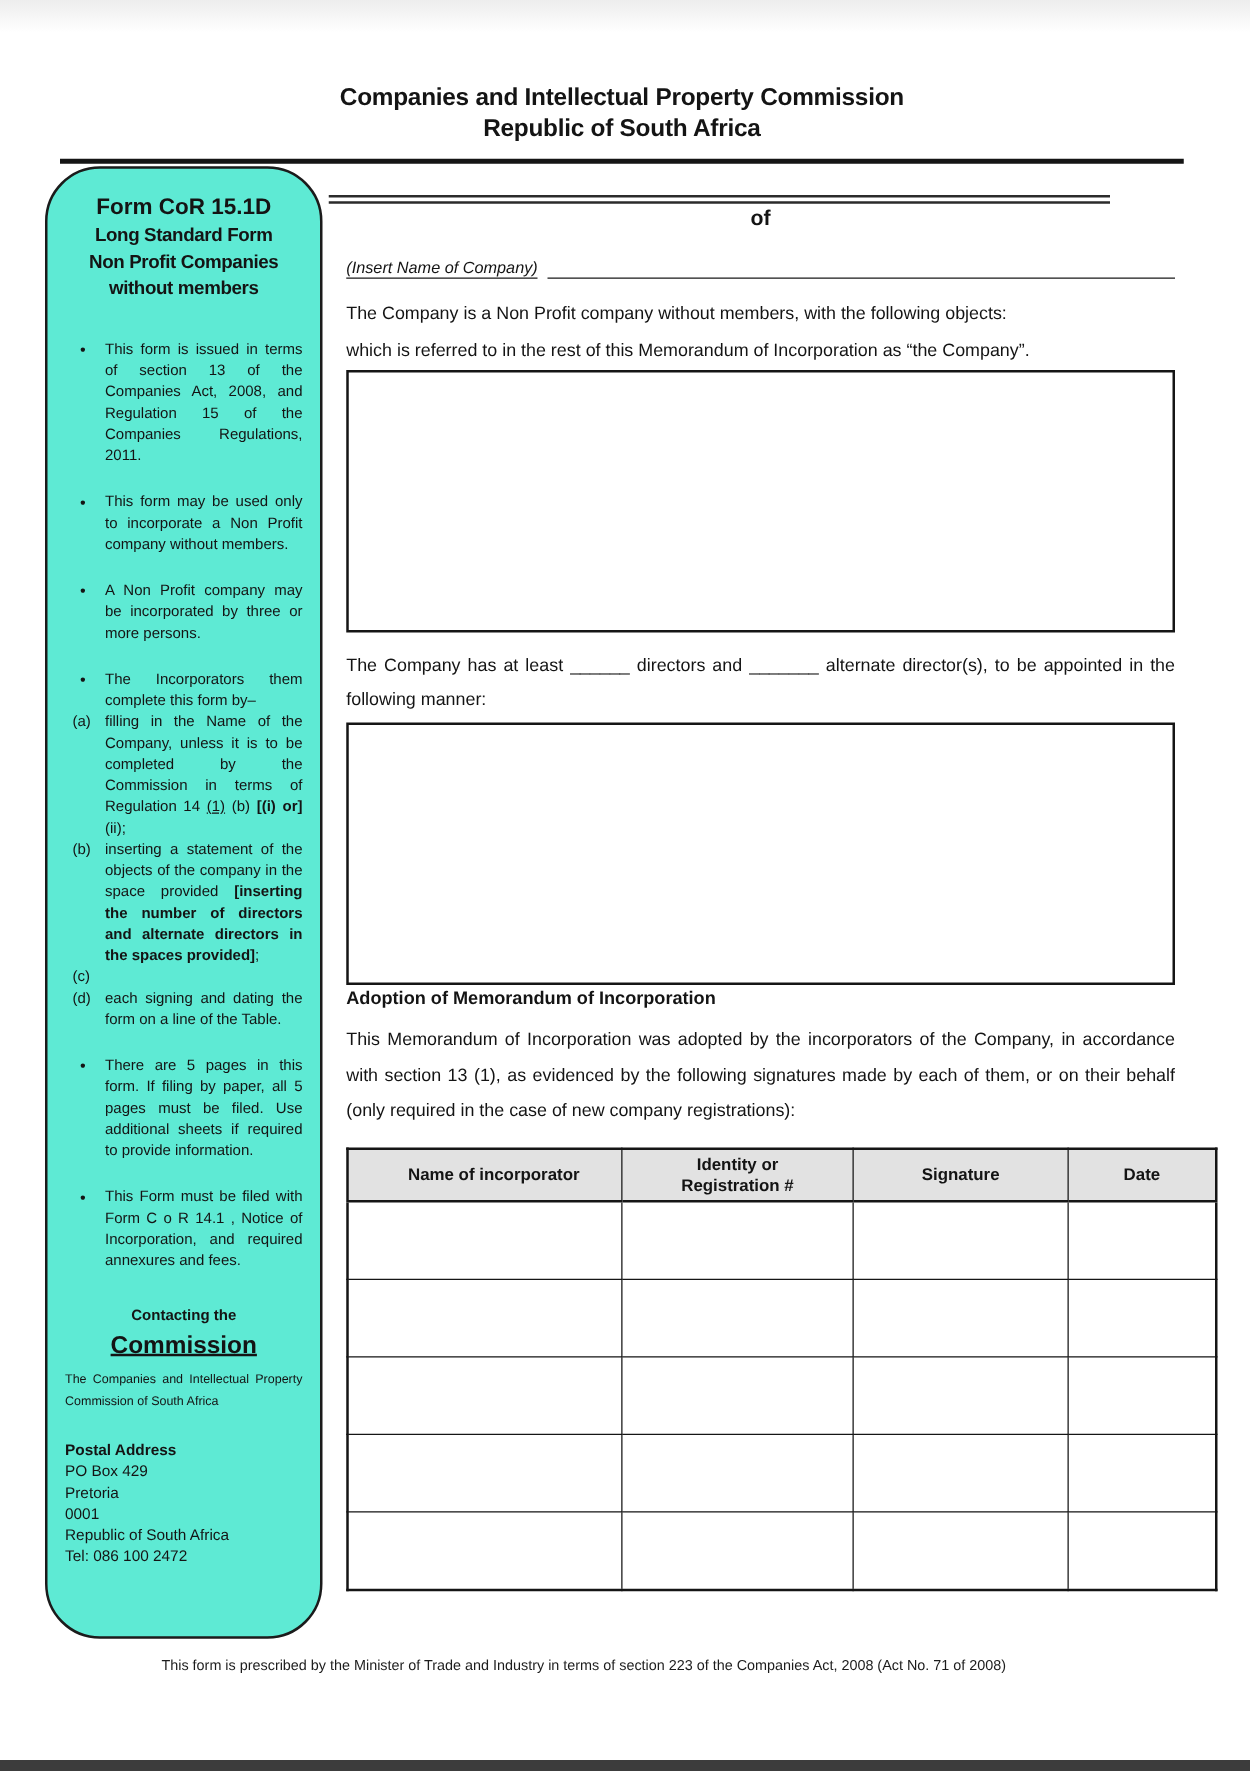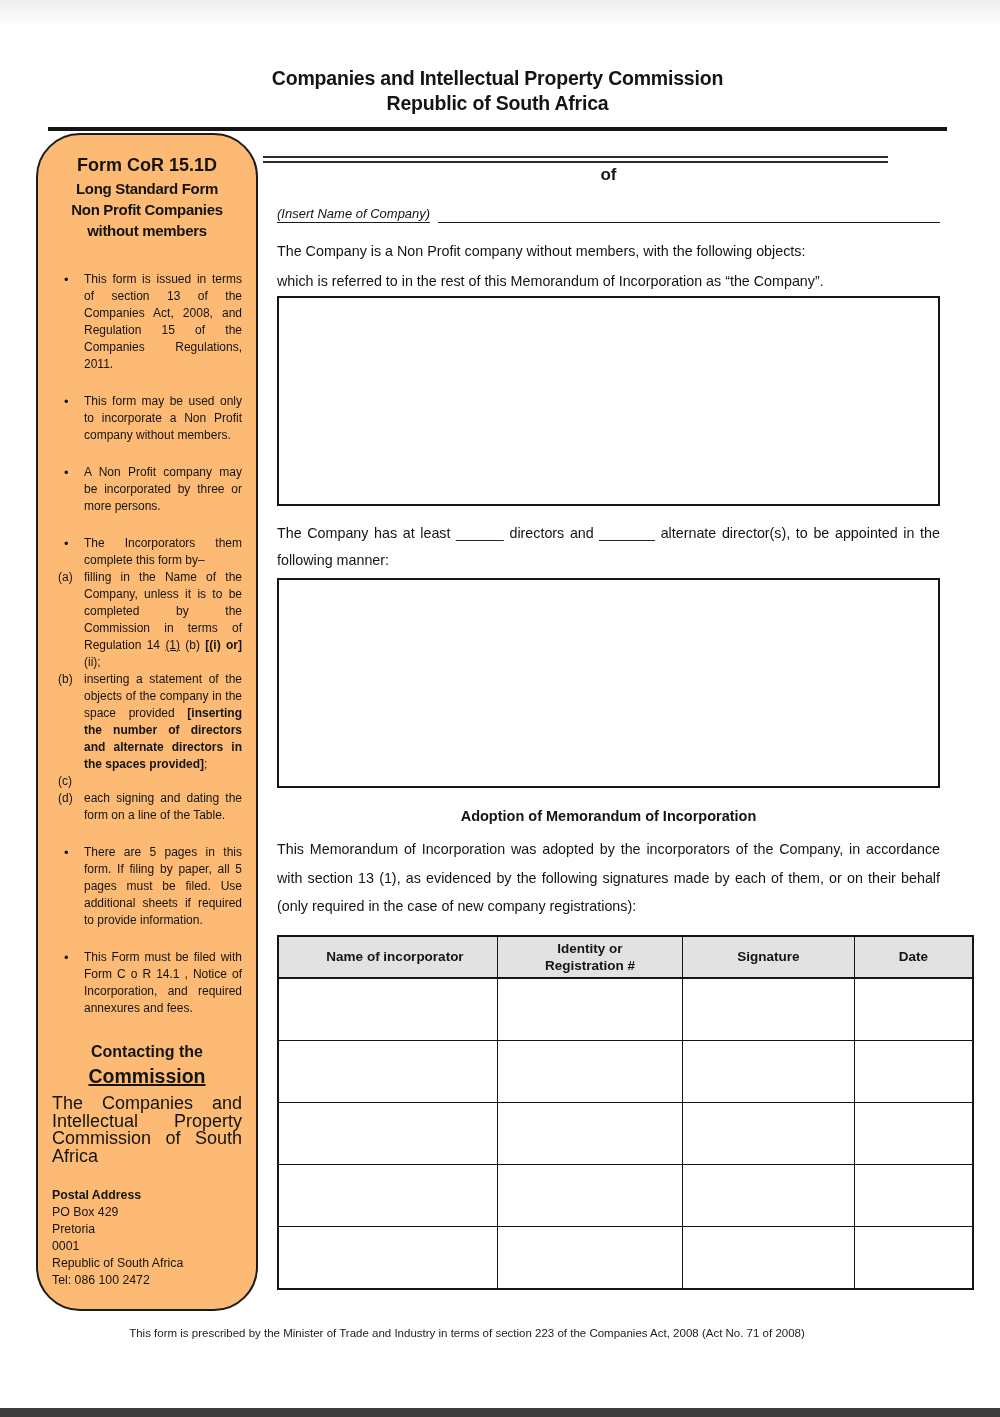--- a/index.html
+++ b/index.html
@@ -7,58 +7,58 @@
         font-family:Liberation Sans, sans-serif;color:#141414;}
   .top-fade{position:absolute;top:0;left:0;width:100%;height:26px;
         background:linear-gradient(#ededed,#ffffff);}
   
   .header{position:absolute;top:66px;left:45px;width:905px;text-align:center;
         font-weight:bold;font-size:19.5px;line-height:25px;letter-spacing:-0.2px;}
   .rule1{position:absolute;top:127px;left:48px;width:899px;height:0;
         border-top:4px solid #151515;}
   
   .bubble{position:absolute;top:133px;left:36px;width:222px;height:1178px;
-        background:#fdba74;border:2px solid #1b1b1b;border-radius:44px;
+        background:#5eead4;border:2px solid #1b1b1b;border-radius:44px;
         box-sizing:border-box;padding:16px 12px 0 12px;overflow:hidden;}
   .bubble .form-code{text-align:center;font-weight:bold;font-size:18px;margin-top:4px;}
   .bubble .subtitle{text-align:center;font-weight:bold;font-size:15px;line-height:21px;
         letter-spacing:-0.3px;margin-top:2px;}
   .notes{margin-top:30px;font-size:12px;line-height:17px;}
   .note{display:grid;grid-template-columns:26px 1fr;column-gap:0;
         text-align:justify;margin:0 2px 0 8px;}
   .note.gap{margin-top:20px;}
   .note .marker{font-size:12px;}
   .note .marker.dot{font-size:13px;padding-left:6px;}
   .note .b{font-weight:bold;}
   .note .u{text-decoration:underline;}
   .contacting{margin-top:24px;text-align:center;font-weight:bold;}
-  .contacting .l1{font-size:16px;line-height:22px;}
+  .contacting .l1{font-size:12px;line-height:22px;}
   .contacting .l2{font-size:19.5px;line-height:26px;text-decoration:underline;
         text-decoration-thickness:2px;}
-  .org-text{margin-top:6px;font-size:18px;line-height:17.5px;text-align:justify;
+  .org-text{margin-top:6px;font-size:10px;line-height:17.5px;text-align:justify;
         margin-left:2px;margin-right:2px;}
   .postal{margin-top:22px;font-size:12.3px;line-height:17px;margin-left:2px;}
   .postal .lbl{font-weight:bold;}
   
   .main{position:absolute;top:152px;left:277px;width:663px;}
   .rule2{margin:4px 0 0 -14px;width:625px;height:3px;
         border-top:2px solid #2b2b2b;border-bottom:2px solid #2b2b2b;box-sizing:content-box;}
   .moi-title{margin-top:10px;text-align:center;font-weight:bold;font-size:17px;line-height:23px;}
   .moi-of{text-align:center;font-weight:bold;font-size:17px;line-height:23px;}
   .name-line{margin-top:18px;display:flex;align-items:flex-end;}
   .name-line .lbl{font-style:italic;font-size:13px;border-bottom:1.5px solid #1a1a1a;
         padding-bottom:1px;}
   .name-line .blank{flex:1;margin-left:8px;border-bottom:1.5px solid #1a1a1a;height:18px;}
   .body-text{font-size:14.3px;line-height:21px;}
   .referred{margin-top:9px;}
   .objects-intro{margin-top:18px;}
   .fill-box{margin-top:4px;height:210px;border:2px solid #151515;box-sizing:border-box;
         font-size:14.3px;padding:4px 6px;}
   .directors{margin-top:14px;text-align:justify;line-height:27px;font-size:14.3px;}
-  .adoption-h{margin-top:18px;text-align:center;font-weight:bold;font-size:14.5px;line-height:21px;}
+  .adoption-h{margin-top:1px;font-weight:bold;font-size:14.5px;line-height:21px;}
   .adoption-p{margin-top:8px;text-align:justify;font-size:14.3px;line-height:28.5px;}
   
   table.inc{margin-top:14px;border-collapse:collapse;table-layout:fixed;width:660px;
         border:2px solid #151515;}
   table.inc th{background:#e2e2e2;font-weight:bold;font-size:13.5px;line-height:17px;
         text-align:center;vertical-align:middle;white-space:pre-line;height:38px;
         border:1.5px solid #151515;border-bottom:2px solid #151515;padding:1px 2px;}
   table.inc td{height:57px;border:1.5px solid #151515;font-size:13px;padding:2px 4px;
         vertical-align:top;}
   

